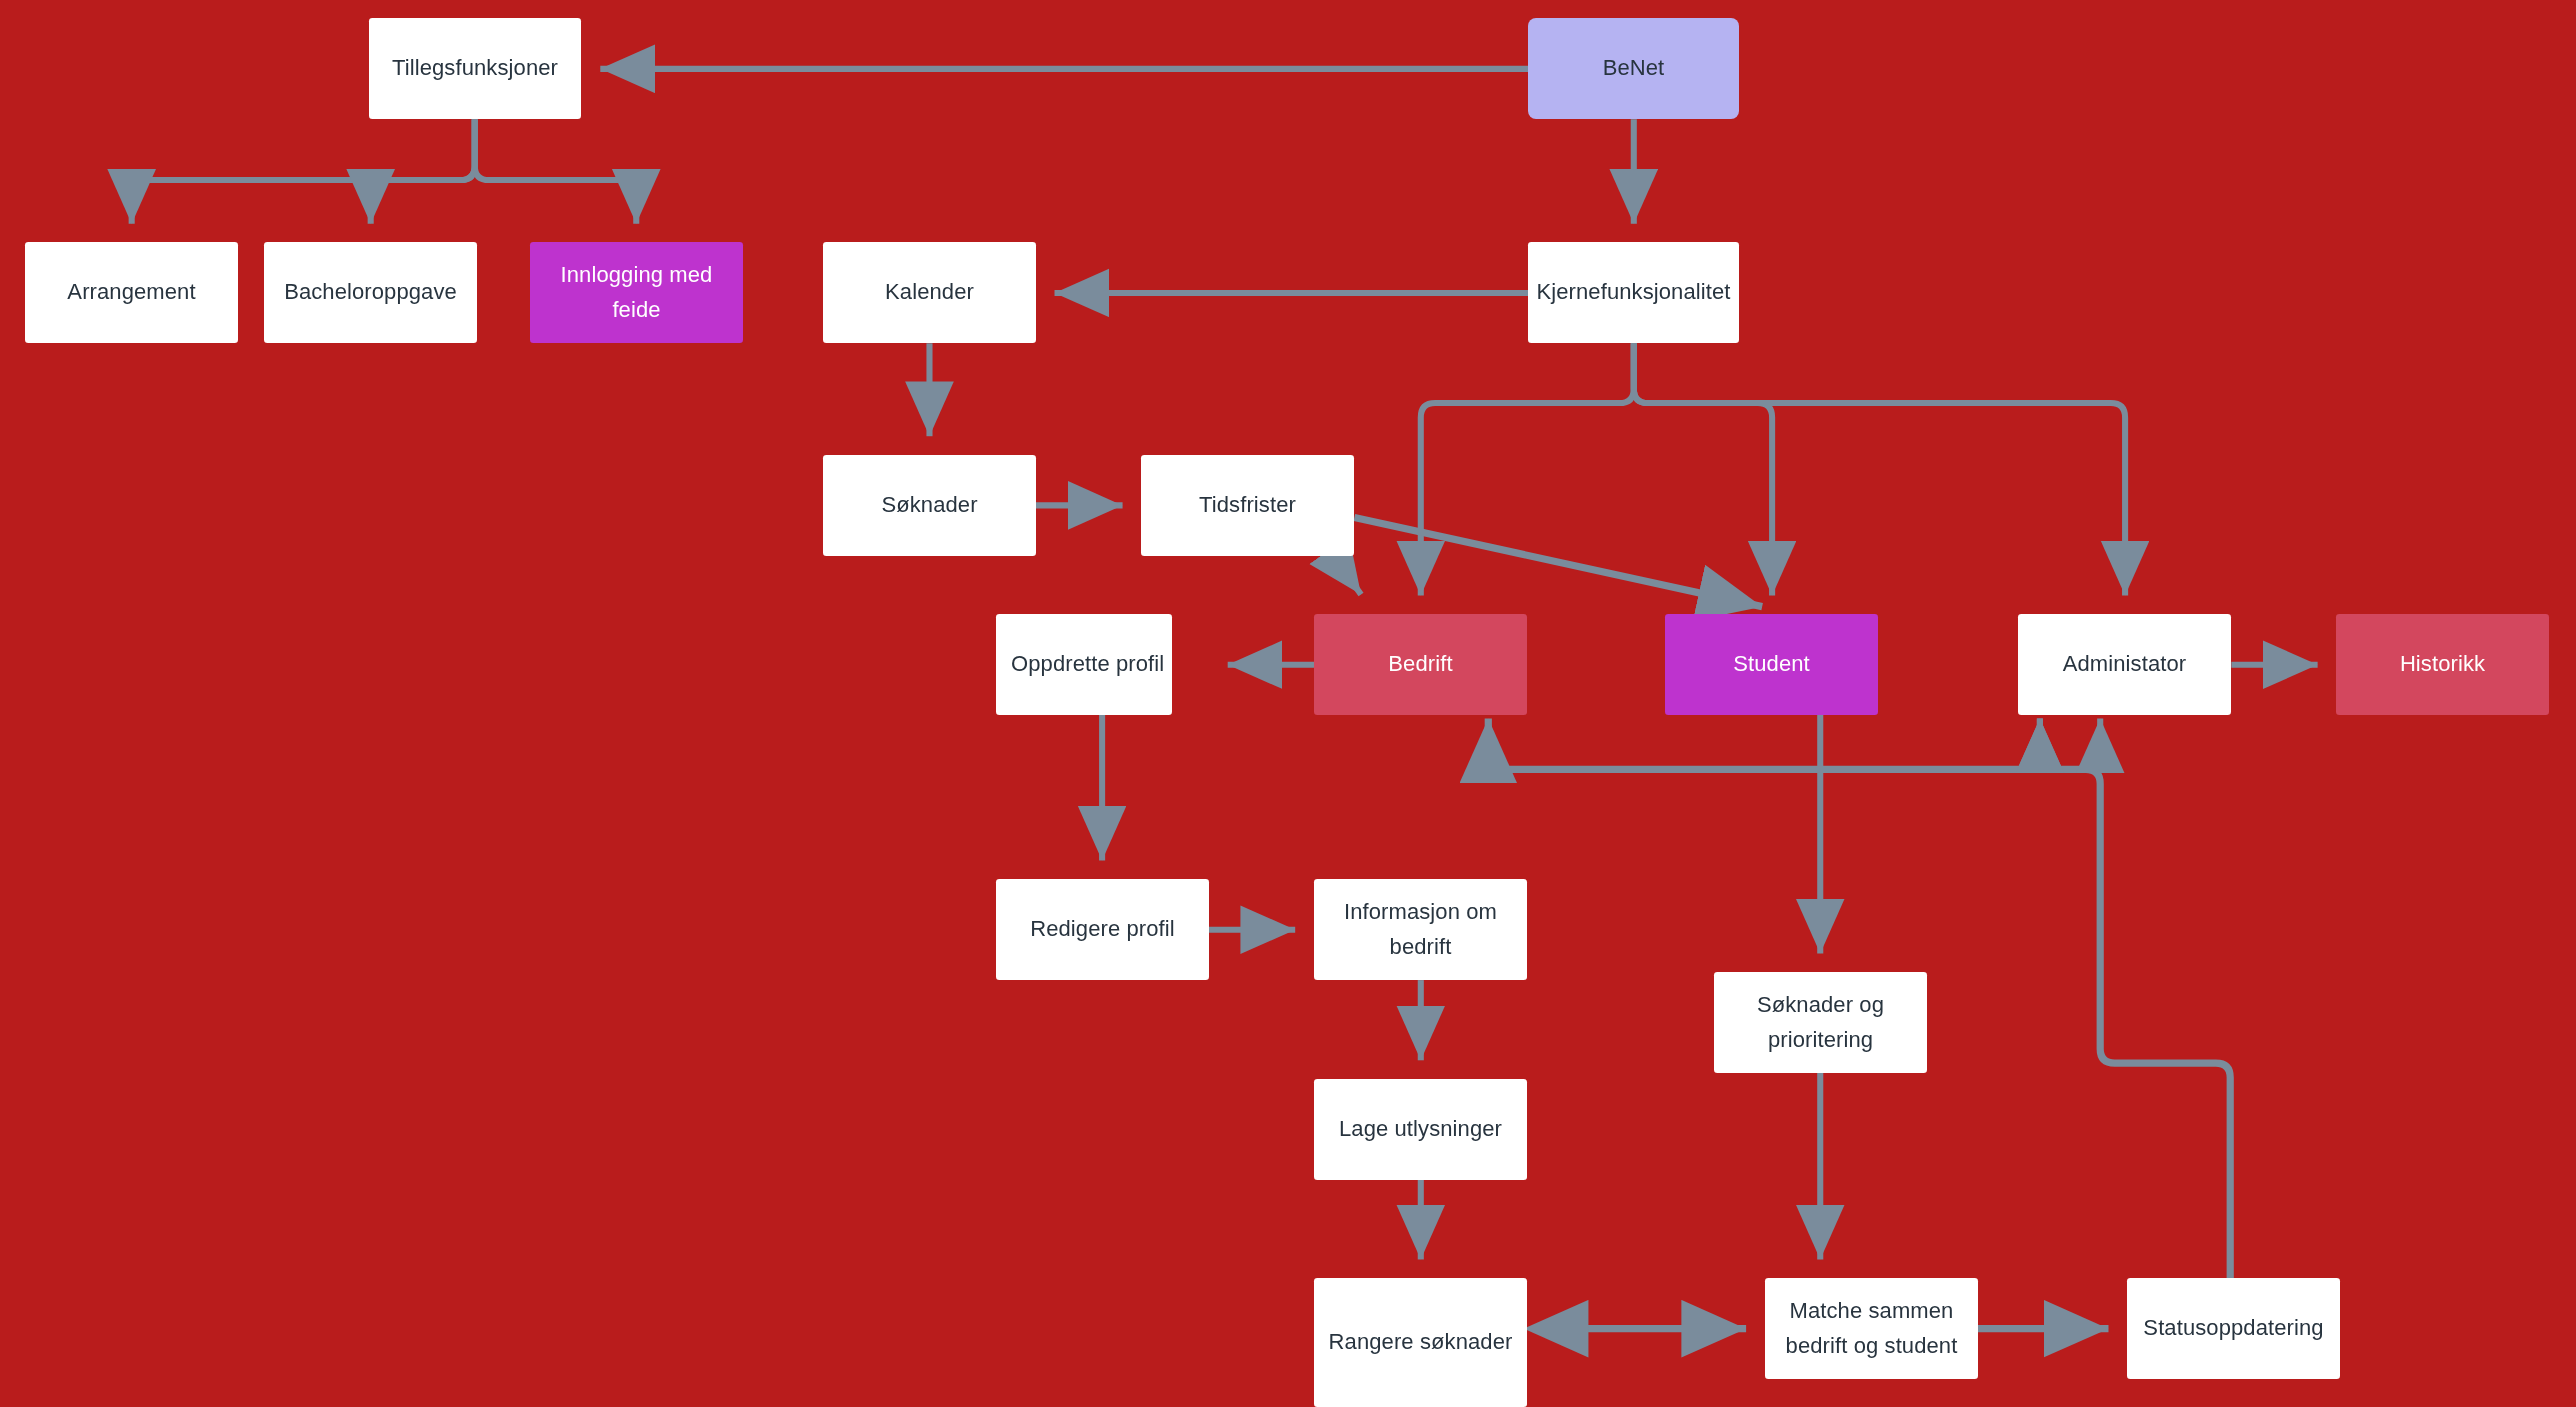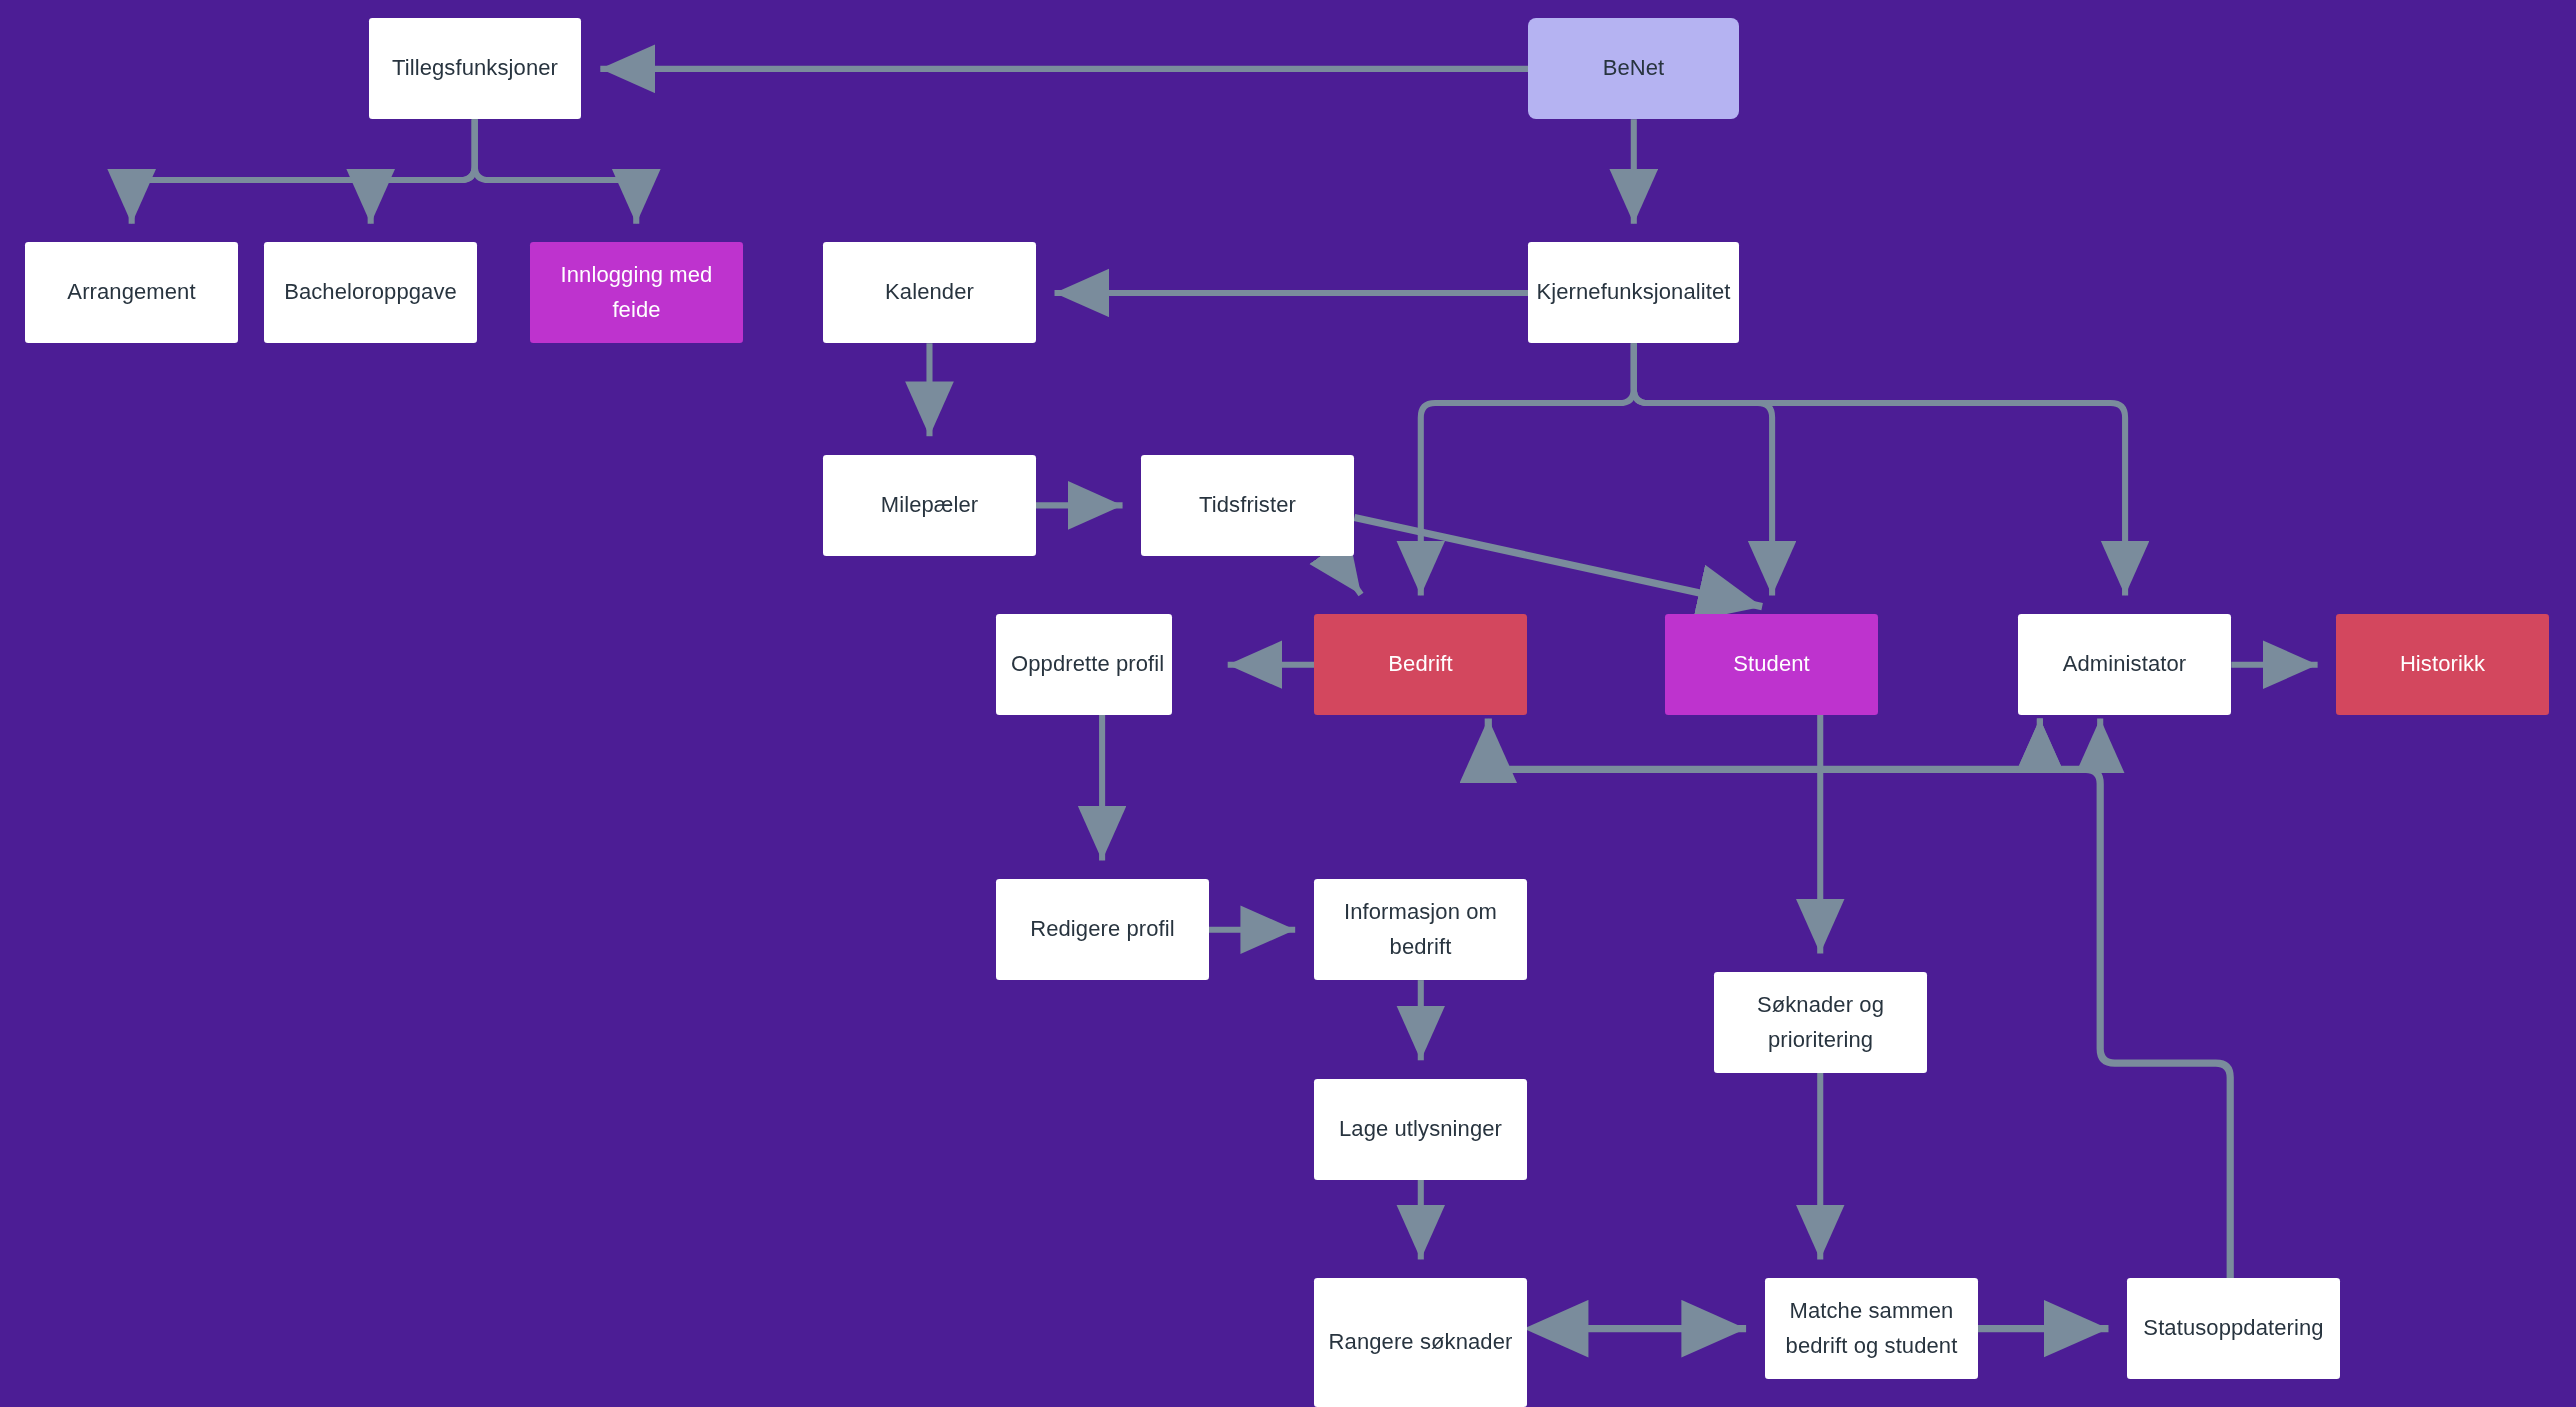--- a/index.html
+++ b/index.html
@@ -1,21 +1,21 @@
 <!DOCTYPE html>
 <html style="font-size:8.9px"><head>
 <meta charset="utf-8">
 <title>BeNet flowchart</title>
 <style>
   html,body{margin:0;padding:0;background:#000;}
   #stage{
     position:relative;
     width:2576px;
     height:1408px;
-    background:#4c1d95;
+    background:#b91c1c;
     overflow:hidden;
     font-family:"Liberation Sans", sans-serif;
   }
   #edges{position:absolute;left:0;top:0;width:2576px;height:1408px;}
   .node{
     position:absolute;
     box-sizing:border-box;
     display:flex;
     align-items:center;
     justify-content:center;
@@ -123,21 +123,21 @@
 
   <div class="node n-white" style="left:823px;top:242px;width:213px;height:101px;">
     <span>Kalender</span>
   </div>
 
   <div class="node n-white" style="left:1528px;top:242px;width:211px;height:101px;">
     <span>Kjernefunksjonalitet</span>
   </div>
 
   <div class="node n-white" style="left:823px;top:455px;width:213px;height:101px;">
-    <span>Milepæler</span>
+    <span>Søknader</span>
   </div>
 
   <div class="node n-white" style="left:1141px;top:455px;width:213px;height:101px;">
     <span>Tidsfrister</span>
   </div>
 
   <div class="node n-white" style="left:996px;top:614px;width:176px;height:101px;justify-content:flex-end;">
     <span>Oppdrette profil</span>
   </div>
 

